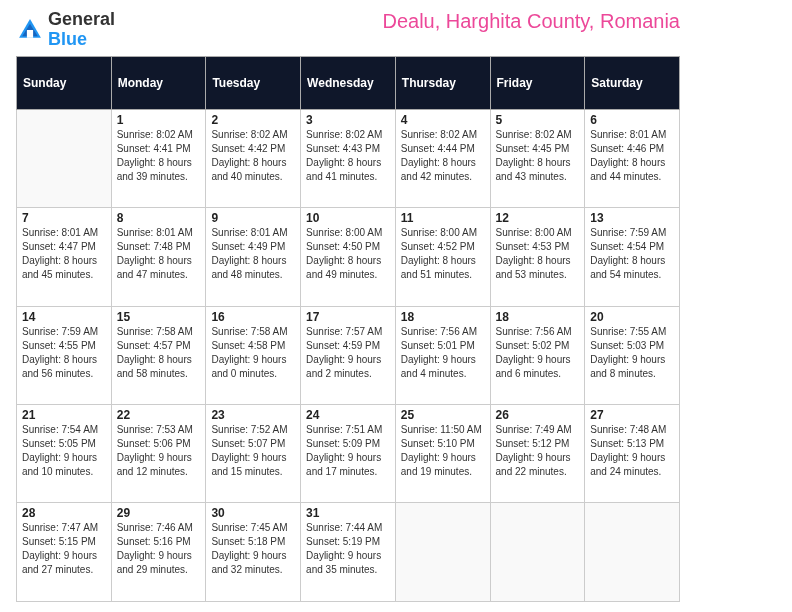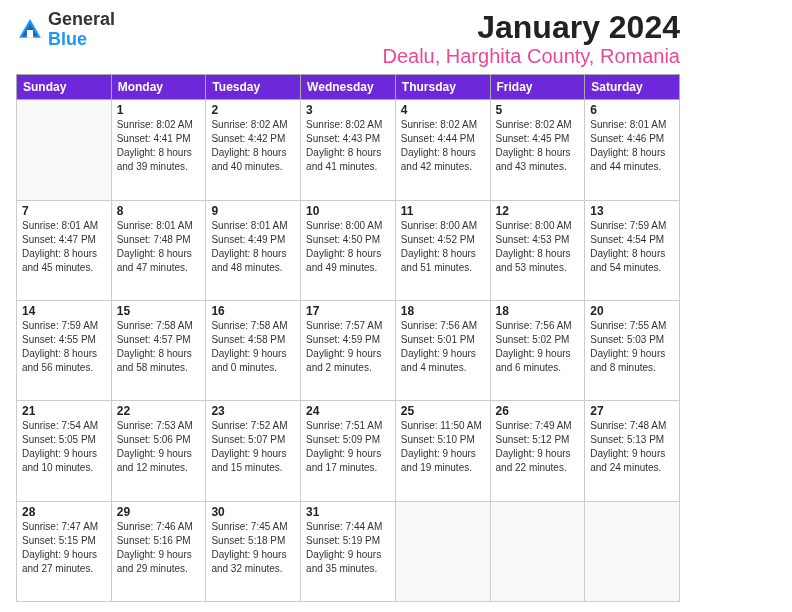--- a/index.html
+++ b/index.html
@@ -59,25 +59,25 @@
     .subtitle {
       font-size: 20px;
       color: #ec4899;
     }
     .calendar {
       width: 100%;
       border-collapse: collapse;
       flex: 1;
     }
     .calendar thead tr th {
-      background: #6d28d9;
+      background: #0f172a;
       color: #fff;
       font-size: 12px;
       font-weight: bold;
-      padding: 5px 6px;
+      padding: 19px 6px;
       text-align: left;
       border: 1px solid #aaa;
     }
     .calendar tbody tr td {
       vertical-align: top;
       border: 1px solid #ccc;
       padding: 3px 5px;
       font-size: 10.5px;
       width: calc(100%/7);
       height: 88px;
@@ -109,21 +109,20 @@
         <polygon points="18,4 32,28 4,28" fill="#2196F3"></polygon>
         <polygon points="18,10 28,26 8,26" fill="#1565C0"></polygon>
         <rect x="14" y="18" width="8" height="10" fill="#fff"></rect>
       </svg>
       <div class="logo-text">
         <span class="logo-general">General</span>
         <span class="logo-blue">Blue</span>
       </div>
     </div>
     <div class="title-block">
-      <div class="month-title">January 2024</div>
       <div class="subtitle">Dealu, Harghita County, Romania</div>
     </div>
   </div>
 
   <table class="calendar">
     <thead>
       <tr>
         <th>Sunday</th>
         <th>Monday</th>
         <th>Tuesday</th>

